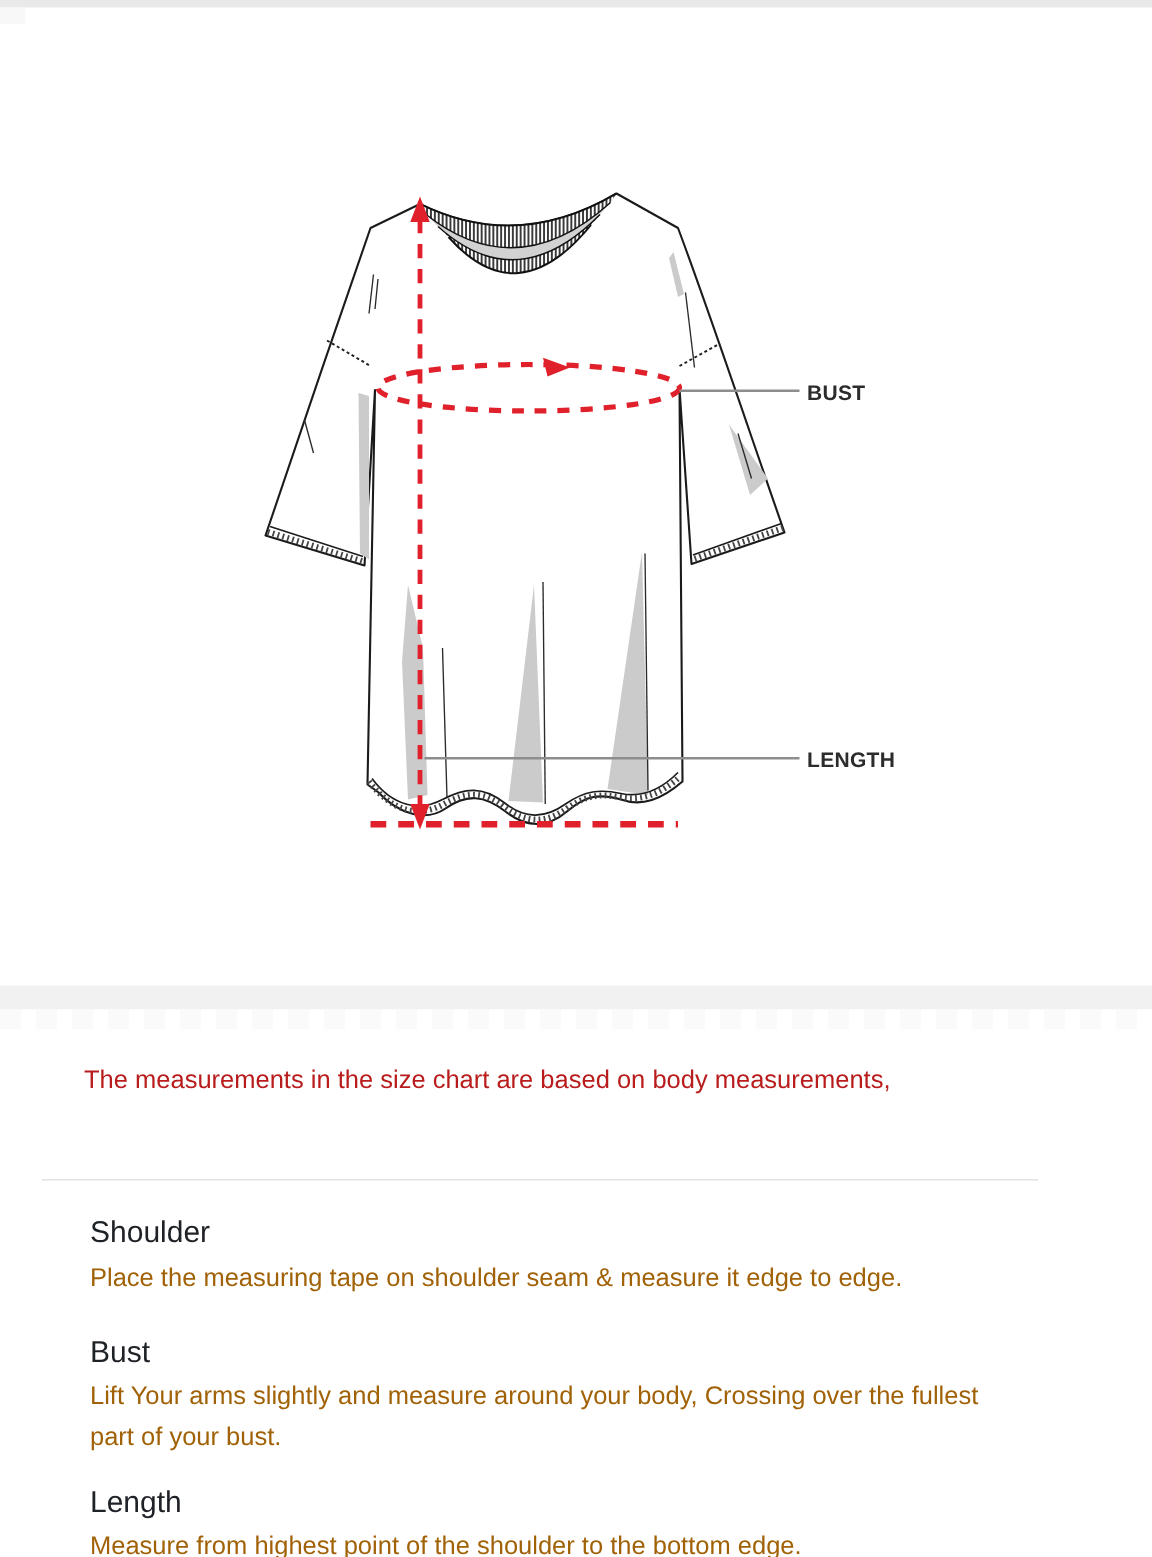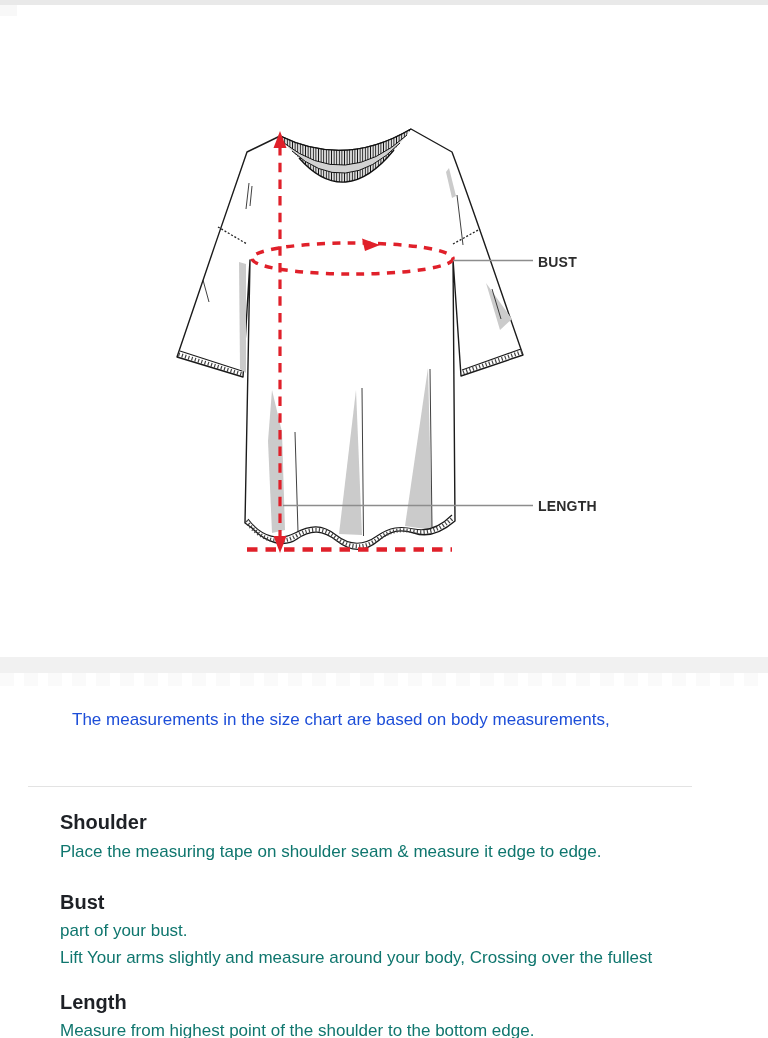--- a/index.html
+++ b/index.html
@@ -11,32 +11,32 @@
   }
   .top-bar{position:absolute;top:0;left:0;width:768px;height:5px;background:#e9e9e9;}
   .corner-artifact{position:absolute;top:5px;left:0;width:17px;height:11px;background:#f8f8f8;}
   .diagram-wrap{position:absolute;top:0;left:0;width:768px;height:640px;}
   .mid-band{position:absolute;top:657px;left:0;width:768px;height:16px;background:#f1f1f1;}
   .mid-band-stripes{
     position:absolute;top:673px;left:0;width:768px;height:13px;
     background:repeating-linear-gradient(90deg,#fafafa 0 14px,#ffffff 14px 24px);
   }
   .intro{
-    position:absolute;top:706px;left:72px;width:640px;
-    font-size:17px;line-height:28px;color:#1d4ed8;
+    position:absolute;top:706px;left:56px;width:640px;
+    font-size:17px;line-height:28px;color:#b91c1c;
   }
   .pre{white-space:pre;display:block;}
   .divider{position:absolute;top:786px;left:28px;width:664px;height:1px;background:#e3e3e3;}
   .section-title{
     position:absolute;left:60px;width:640px;
-    font-size:20px;line-height:24px;color:#1e2126;font-weight:700;
+    font-size:20px;line-height:24px;color:#1e2126;font-weight:400;
   }
   .section-body{
     position:absolute;left:60px;width:650px;
-    font-size:17px;line-height:27px;color:#0f766e;
+    font-size:17px;line-height:27px;color:#a16207;
   }
   .t-shoulder{top:810px;} .b-shoulder{top:838px;}
   .t-bust{top:890px;}     .b-bust{top:917px;}
   .t-length{top:990px;}   .b-length{top:1017px;}
   svg text.meas-label{
     font-family:"Liberation Sans","DejaVu Sans",sans-serif;
     font-size:14px;font-weight:700;letter-spacing:0.2px;fill:#2c2c2c;
   }
 </style>
 </head>
@@ -141,20 +141,20 @@
 
 <div class="divider"></div>
 
 <div class="section-title t-shoulder">Shoulder</div>
 <div class="section-body b-shoulder">
   <span class="pre">Place the measuring tape on shoulder seam &amp; measure it edge to edge.</span>
 </div>
 
 <div class="section-title t-bust">Bust</div>
 <div class="section-body b-bust">
+  <span class="pre">Lift Your arms slightly and measure around your body, Crossing over the fullest</span>
   <span class="pre">part of your bust.</span>
-  <span class="pre">Lift Your arms slightly and measure around your body, Crossing over the fullest</span>
 </div>
 
 <div class="section-title t-length">Length</div>
 <div class="section-body b-length">
   <span class="pre">Measure from highest point of the shoulder to the bottom edge.</span>
 </div>
 
 </body></html>

